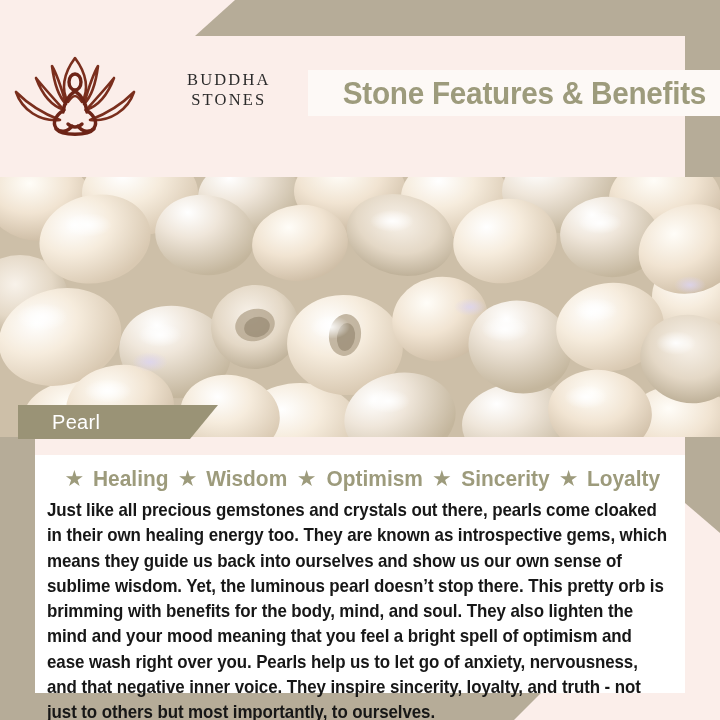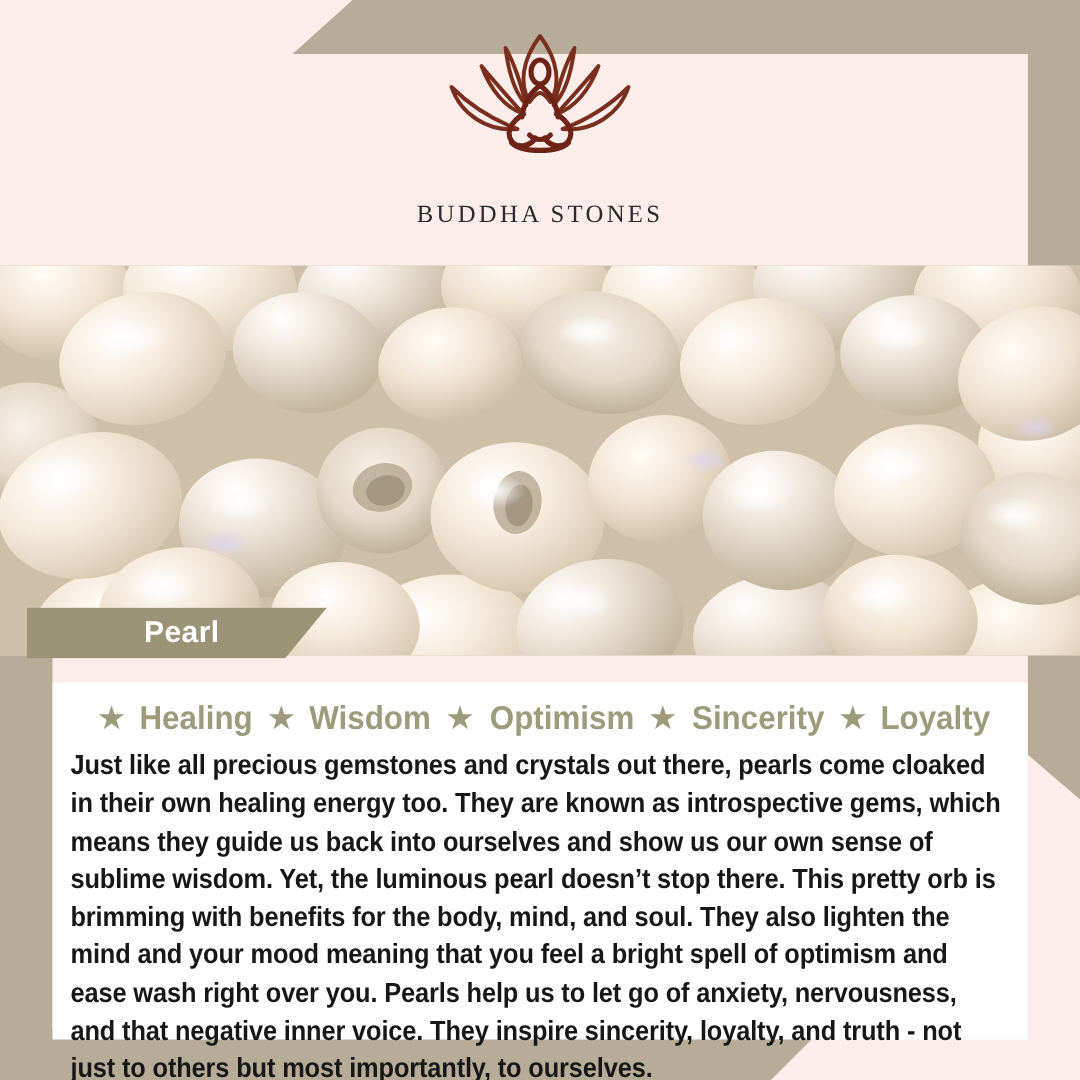--- a/index.html
+++ b/index.html
@@ -38,21 +38,21 @@
   }
   
   #deco-bottom {
     left:0; bottom:0; width:548px; height:34px;
     clip-path: polygon(0 0, 100% 0, calc(100% - 34px) 100%, 0 100%);
   }
 
   
   #header {
     position:absolute; top:0; left:0; width:720px; height:177px;
-    display:flex; flex-direction:column; align-items:center;gap:21px;
+    display:flex; flex-direction:row; align-items:center;
   }
 
   #logo-wrap { margin-top:18px; }
   #logo-mark { display:block; }
 
   #brand-name {
     margin-top:2px;
     font-family:"Liberation Serif", serif;
     font-size:16.5px;
     letter-spacing:2.2px;
@@ -90,22 +90,22 @@
     position:absolute; left:18px; top:405px;
     width:200px; height:34px;
     background:#9a9376;
     clip-path: polygon(0 0, 100% 0, calc(100% - 28px) 100%, 0 100%);
     display:flex; align-items:center;
     z-index:4;
   }
   #stone-label-text {
     color:#ffffff;
     font-size:20px;
-    font-weight:bold;
-    padding-left:78px;
+    font-weight:normal;
+    padding-left:34px;
     letter-spacing:0.3px;
   }
 
   
   #content-card {
     position:absolute; left:35px; top:455px;
     width:650px; height:238px;
     background:#ffffff;
     padding:9px 12px 0 12px;
     z-index:3;

